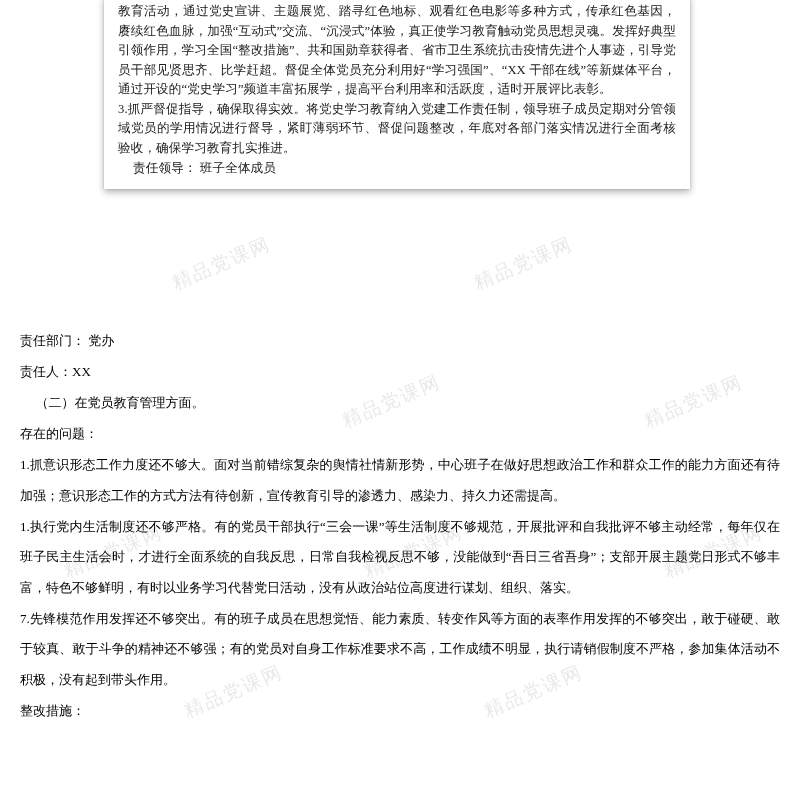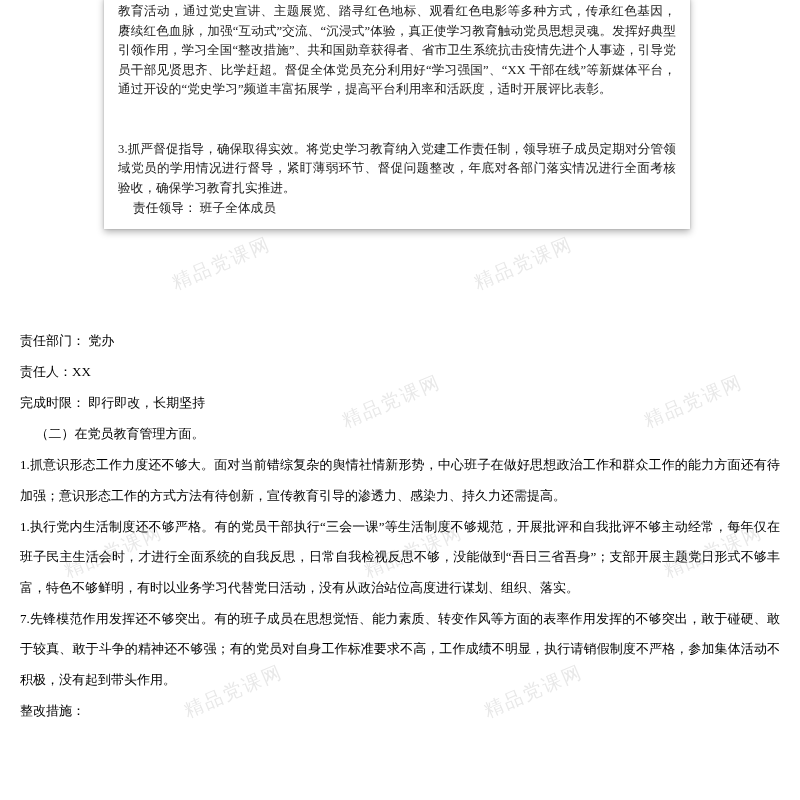--- a/index.html
+++ b/index.html
@@ -30,21 +30,20 @@
   .card p {
     margin: 0;
     font-size: 12.6px;
     line-height: 19.5px;
     text-align: justify;
     text-justify: inter-ideograph;
     letter-spacing: 0.1px;
   }
   .card p.indent {
     text-indent: 0;
-    margin-top: 40px;
   }
   .card .clipped {
     
     margin-top: 0;
   }
   .card .resp {
     margin-top: 1px;
     text-indent: 1.2em;
   }
 
@@ -98,22 +97,22 @@
 
 <div class="card">
   <p class="clipped">教育活动，通过党史宣讲、主题展览、踏寻红色地标、观看红色电影等多种方式，传承红色基因，赓续红色血脉，加强“互动式”交流、“沉浸式”体验，真正使学习教育触动党员思想灵魂。发挥好典型引领作用，学习全国“整改措施”、共和国勋章获得者、省市卫生系统抗击疫情先进个人事迹，引导党员干部见贤思齐、比学赶超。督促全体党员充分利用好“学习强国”、“XX 干部在线”等新媒体平台，通过开设的“党史学习”频道丰富拓展学，提高平台利用率和活跃度，适时开展评比表彰。</p>
   <p class="indent">3.抓严督促指导，确保取得实效。将党史学习教育纳入党建工作责任制，领导班子成员定期对分管领域党员的学用情况进行督导，紧盯薄弱环节、督促问题整改，年底对各部门落实情况进行全面考核验收，确保学习教育扎实推进。</p>
   <p class="resp">责任领导：  班子全体成员</p>
 </div>
 
 <div class="doc">
   <p>责任部门：  党办</p>
   <p>责任人：XX</p>
-  <p>完成时限：  即行即改，长期坚持</p>
   <p class="bold ind">（二）在党员教育管理方面。</p>
+  <p>存在的问题：</p>
   <p>1.抓意识形态工作力度还不够大。面对当前错综复杂的舆情社情新形势，中心班子在做好思想政治工作和群众工作的能力方面还有待加强；意识形态工作的方式方法有待创新，宣传教育引导的渗透力、感染力、持久力还需提高。</p>
   <p>1.执行党内生活制度还不够严格。有的党员干部执行“三会一课”等生活制度不够规范，开展批评和自我批评不够主动经常，每年仅在班子民主生活会时，才进行全面系统的自我反思，日常自我检视反思不够，没能做到“吾日三省吾身”；支部开展主题党日形式不够丰富，特色不够鲜明，有时以业务学习代替党日活动，没有从政治站位高度进行谋划、组织、落实。</p>
   <p>7.先锋模范作用发挥还不够突出。有的班子成员在思想觉悟、能力素质、转变作风等方面的表率作用发挥的不够突出，敢于碰硬、敢于较真、敢于斗争的精神还不够强；有的党员对自身工作标准要求不高，工作成绩不明显，执行请销假制度不严格，参加集体活动不积极，没有起到带头作用。</p>
   <p>整改措施：</p>
 </div>
 
 <div class="wm wm1">精品党课网</div>
 <div class="wm wm2">精品党课网</div>
 <div class="wm wm3">精品党课网</div>
 <div class="wm wm4">精品党课网</div>

